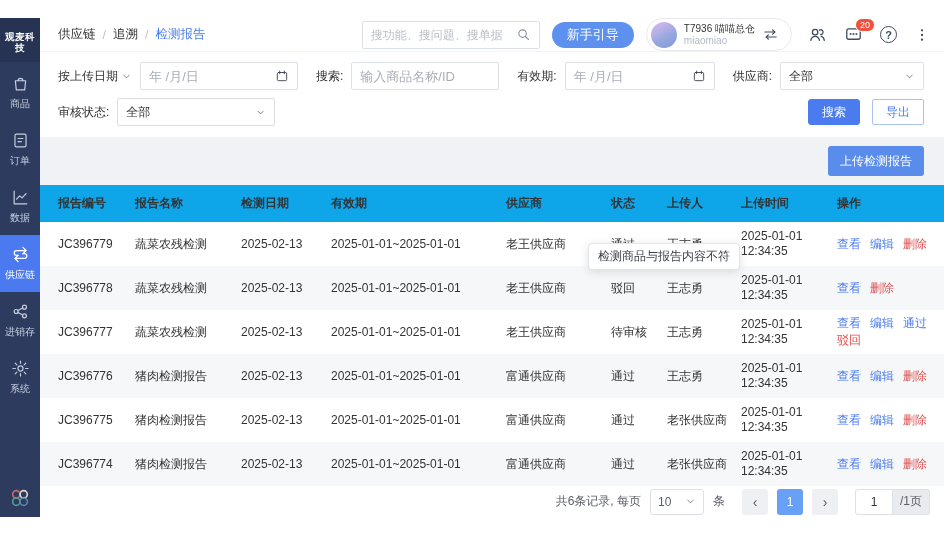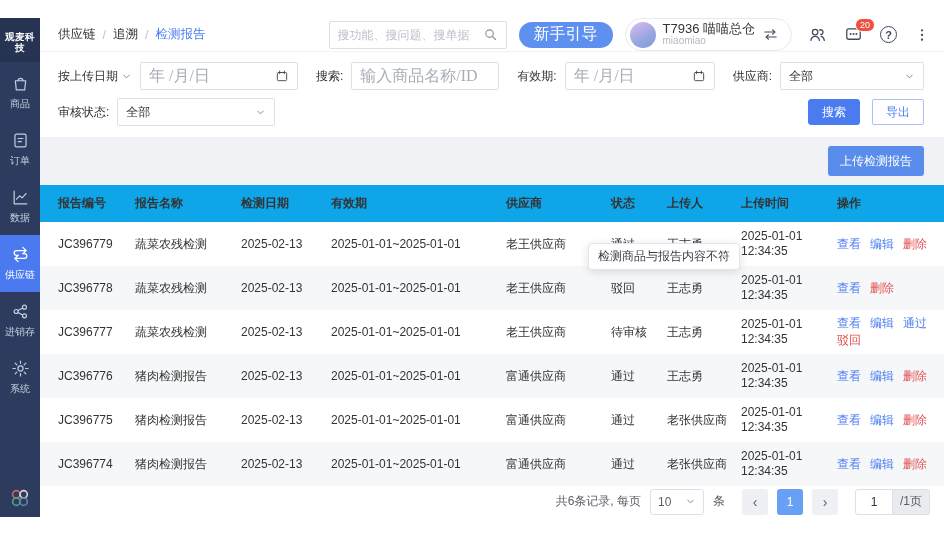--- a/index.html
+++ b/index.html
@@ -43,29 +43,29 @@
   .breadcrumb .current { color: #4a7df1; }
   .searchbox {
     margin-left: auto; width: 178px; height: 28px; border: 1px solid #dde0e6; border-radius: 2px;
     display: flex; align-items: center; padding: 0 8px; gap: 6px; background: #fff;
   }
   .searchbox input { border: none; outline: none; flex: 1; font-size: 12px; color: #333; font-family: inherit; min-width: 0; }
   .searchbox input::placeholder { color: #b9bec7; }
   .searchbox svg { width: 15px; height: 15px; stroke: #8a919c; fill: none; stroke-width: 1.8; stroke-linecap: round; }
   .guide-btn {
     margin-left: 12px; height: 26px; padding: 0 15px; border: none; border-radius: 13px;
-    background: #5e90ef; color: #fff; font-size: 16px; cursor: pointer; font-family: inherit;
+    background: #5e90ef; color: #fff; font-size: 13px; cursor: pointer; font-family: inherit;
   }
   .userbox {
     margin-left: 12px; height: 33px; border: 1px solid #e7e9ee; border-radius: 17px;
     display: flex; align-items: center; gap: 7px; padding: 0 12px 0 4px; cursor: pointer;
   }
   .avatar { width: 26px; height: 26px; border-radius: 50%; background: linear-gradient(150deg,#cdb6ec 15%,#9aa8e0 55%,#7e99d8 100%); }
   .user-names { line-height: 12px; }
-  .uname { font-size: 13px; color: #333; white-space: nowrap; }
+  .uname { font-size: 10px; color: #333; white-space: nowrap; }
   .usub { font-size: 10px; color: #b4b9c2; }
   .swap-icon svg { width: 17px; height: 17px; stroke: #3e4a5c; fill: none; stroke-width: 1.7; stroke-linecap: round; stroke-linejoin: round; }
   .top-icons { display: flex; align-items: center; gap: 17px; margin-left: 16px; }
   .tool-icon { position: relative; cursor: pointer; }
   .tool-icon svg { width: 19px; height: 19px; stroke: #3e4a5c; fill: none; stroke-width: 1.6; stroke-linecap: round; stroke-linejoin: round; }
   .badge {
     position: absolute; top: -7px; left: 11px; background: #f0503e; color: #fff;
     font-size: 9px; line-height: 12px; padding: 0 4px; border-radius: 7px; border: 1px solid #fff;
   }
   .help-icon {
@@ -79,21 +79,21 @@
   .filterbar { background: #fff; padding: 9px 20px 10px 18px; }
   .frow { display: flex; align-items: center; height: 30px; font-size: 12px; color: #333; }
   .frow + .frow { margin-top: 6px; }
   .flabel { white-space: nowrap; }
   .label-caret { display: inline-flex; align-items: center; gap: 3px; cursor: pointer; }
   .label-caret svg, .sel-caret svg { width: 11px; height: 11px; stroke: #6b7280; fill: none; stroke-width: 1.8; stroke-linecap: round; stroke-linejoin: round; }
   .fld {
     height: 28px; border: 1px solid #dde0e6; border-radius: 2px; background: #fff;
     display: flex; align-items: center; padding: 0 8px; gap: 6px;
   }
-  .fld input { border: none; outline: none; flex: 1; font-size: 16px; font-family: Liberation Serif, serif; min-width: 0; color: #333; }
+  .fld input { border: none; outline: none; flex: 1; font-size: 13px; font-family: Liberation Sans, sans-serif; min-width: 0; color: #333; }
   .fld input::placeholder { color: #a8adb7; }
   .cal-icon svg { width: 14px; height: 14px; stroke: #3d4450; fill: none; stroke-width: 1.6; stroke-linecap: round; }
   .select { cursor: pointer; justify-content: space-between; gap: 16px; }
   .select .sel-value { color: #333; }
   .w158 { width: 158px; margin-left: 8px; }
   .w148 { width: 148px; margin-left: 8px; }
   .w150 { width: 150px; margin-left: 8px; }
   .gap16 { margin-left: 18px; }
   .btns { margin-left: auto; display: flex; gap: 12px; }
   .btn-primary {

